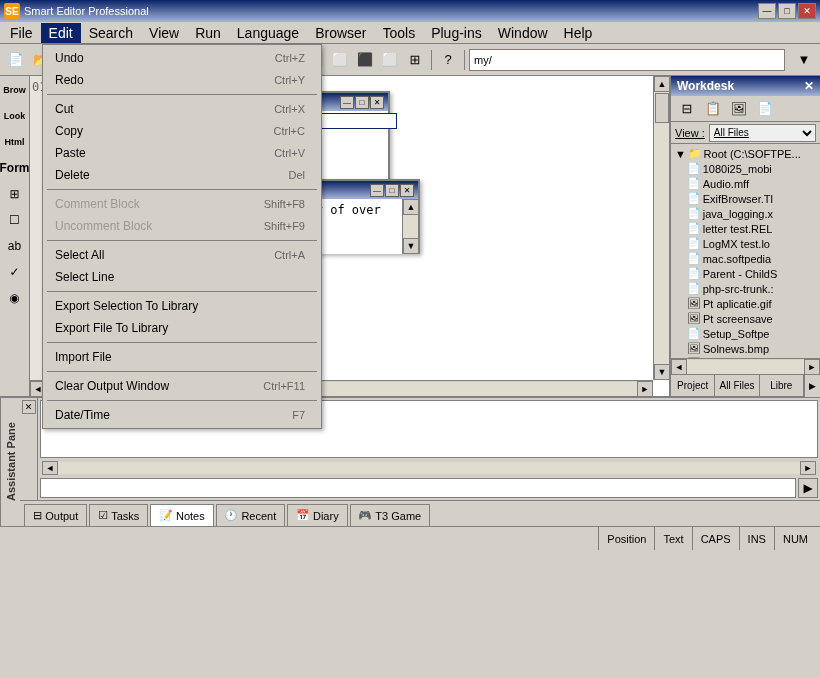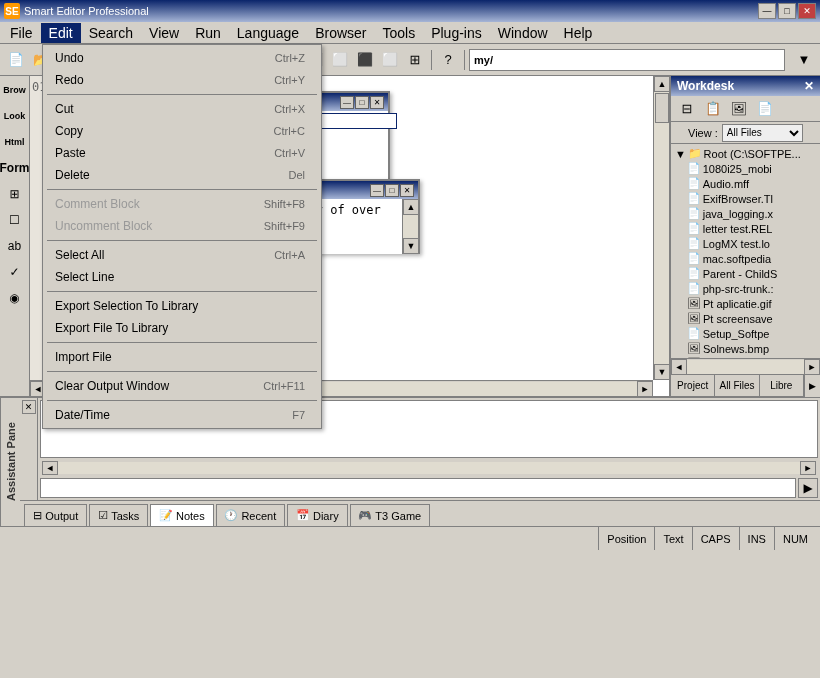--- a/index.html
+++ b/index.html
@@ -263,25 +263,26 @@
       height: 26px;
       display: flex;
       align-items: center;
       padding: 2px 4px;
       gap: 2px;
       border-bottom: 1px solid #808080;
     }
     #workdesk-view {
       display: flex;
       align-items: center;
-      padding: 2px 17px;
+      padding: 2px 4px;
       gap: 4px;
       font-size: 11px;
       border-bottom: 1px solid #808080;
       height: 22px;
+      text-decoration: underline;
     }
     #workdesk-view select {
       flex: 1;
       height: 18px;
       font-size: 10px;
       border: 1px solid #808080;
     }
     #file-tree {
       flex: 1;
       overflow-y: auto;
@@ -518,21 +519,21 @@
   <div class="toolbar-btn">🔎</div>
   <div class="toolbar-separator"></div>
   <div class="toolbar-btn">⬛</div>
   <div class="toolbar-btn">⬜</div>
   <div class="toolbar-btn">⬛</div>
   <div class="toolbar-btn">⬜</div>
   <div class="toolbar-btn">⊞</div>
   <div class="toolbar-separator"></div>
   <div class="toolbar-btn">?</div>
   <div class="toolbar-separator"></div>
-  <input type="text" class="toolbar-combo" value="my/" style="flex: 1 1 0%; max-width: none; margin-right: 6px; font-weight: bold;">
+  <input type="text" class="toolbar-combo" value="my/" style="flex: 1 1 0%; max-width: none; margin-right: 6px;">
   <div class="toolbar-btn">▼</div>
 </div>
 
 <div id="edit-dropdown">
   <div class="dropdown-item">
     <span>Undo</span>
     <span class="shortcut">Ctrl+Z</span>
   </div>
   <div class="dropdown-item">
     <span>Redo</span>

